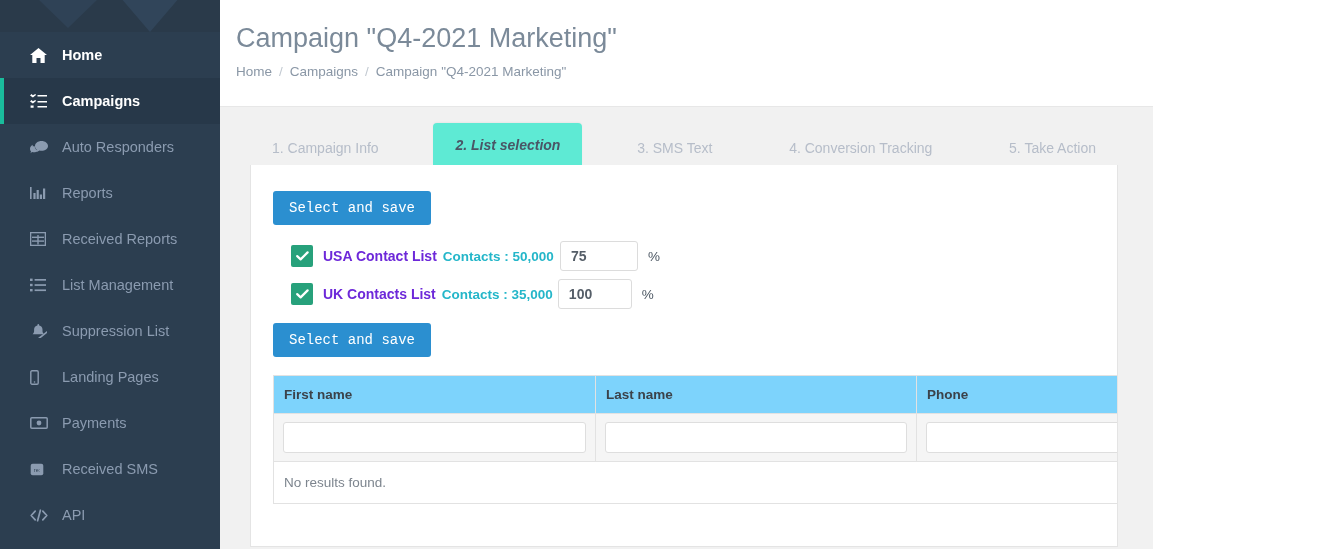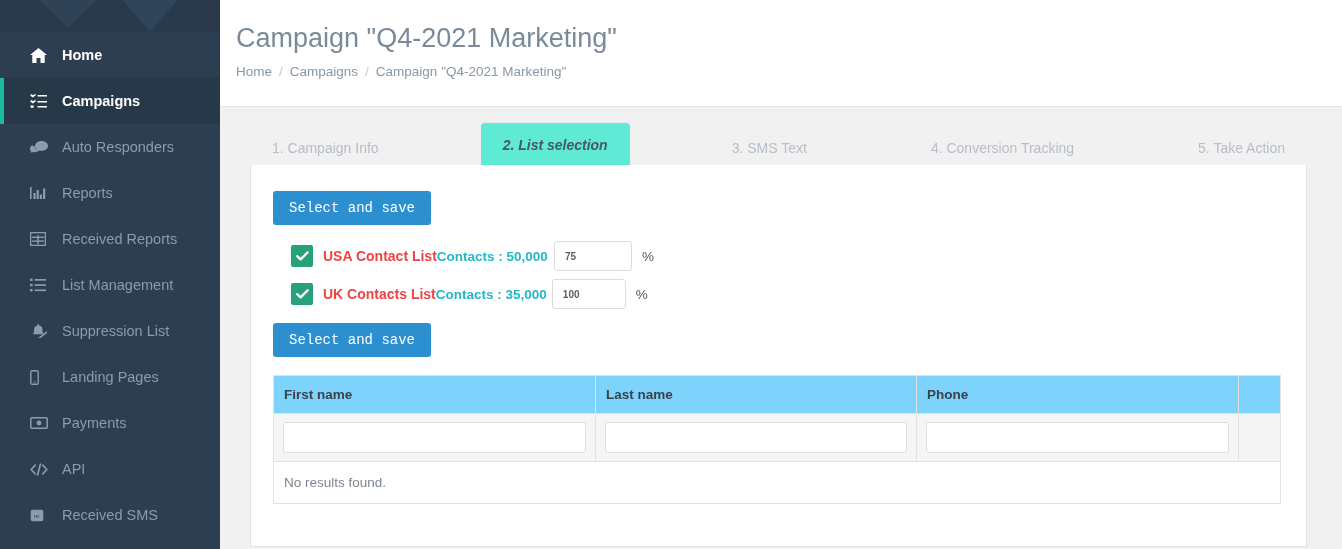--- a/index.html
+++ b/index.html
@@ -4,21 +4,21 @@
 <style>
   * { box-sizing: border-box; }
   html, body {
     margin: 0; padding: 0;
     width: 1342px; height: 549px;
     overflow: hidden;
     font-family: "Liberation Sans", sans-serif;
     background: #ffffff;
   }
 
-  .app { display: flex; width: 1342px; height: 549px; }
+  .app { display: flex; width: 1153px; height: 549px; }
 
   
   .sidebar {
     width: 220px;
     min-width: 220px;
     height: 549px;
     background: #2c3e50;
     position: relative;
     overflow: hidden;
   }
@@ -184,34 +184,35 @@
     display: inline-flex;
     align-items: center;
     justify-content: center;
     margin-right: 10px;
     cursor: pointer;
   }
   .cb svg { display: block; }
   .list-name {
     font-size: 14px;
     font-weight: bold;
-    color: #ef4444;
+    color: #6d28d9;
+    margin-right: 6px;
     white-space: nowrap;
   }
   .list-count {
     font-size: 13.5px;
     font-weight: bold;
     color: #24b6c9;
     white-space: nowrap;
   }
   .pct-input {
     border: 1px solid #dcdcdc;
     border-radius: 3px;
     height: 30px;
-    font-size: 10px;
+    font-size: 14px;
     font-weight: bold;
     color: #555e68;
     font-family: "Liberation Sans", sans-serif;
     padding: 0 10px;
     outline: none;
     background: #fff;
   }
   .pct-sign {
     font-size: 13.5px;
     color: #4c5763;
@@ -366,35 +367,35 @@
           <svg width="18" height="12" viewBox="0 0 18 12">
             <rect x="0.8" y="0.8" width="16.4" height="10.4" rx="1" fill="none" stroke="#8b9bb0" stroke-width="1.5"></rect>
             <circle cx="9" cy="6" r="2.4" fill="#8b9bb0"></circle>
           </svg>
         </span>
         <span class="nav-label">Payments</span>
       </li>
 
       <li class="nav-item">
         <span class="nav-icon">
-          <svg width="18" height="13" viewBox="0 0 18 13">
-            <path fill="none" stroke="#8b9bb0" stroke-width="1.7" stroke-linecap="round" stroke-linejoin="round" d="M5.2 2.2L1.2 6.5l4 4.3M12.8 2.2l4 4.3-4 4.3M10.4 1.2L7.6 11.8"></path>
-          </svg>
-        </span>
-        <span class="nav-label">API</span>
-      </li>
-
-      <li class="nav-item">
-        <span class="nav-icon">
           <svg width="14" height="13" viewBox="0 0 14 13">
             <rect x="0.7" y="0.7" width="12.6" height="11.6" rx="2" fill="#8b9bb0"></rect>
             <text x="7" y="8.6" font-family="Liberation Sans, sans-serif" font-size="5.4" fill="#2c3e50" text-anchor="middle">re:</text>
           </svg>
         </span>
         <span class="nav-label">Received SMS</span>
+      </li>
+
+      <li class="nav-item">
+        <span class="nav-icon">
+          <svg width="18" height="13" viewBox="0 0 18 13">
+            <path fill="none" stroke="#8b9bb0" stroke-width="1.7" stroke-linecap="round" stroke-linejoin="round" d="M5.2 2.2L1.2 6.5l4 4.3M12.8 2.2l4 4.3-4 4.3M10.4 1.2L7.6 11.8"></path>
+          </svg>
+        </span>
+        <span class="nav-label">API</span>
       </li>
 
     </ul>
   </aside>
 
   <section class="main">
 
     <div class="page-header">
       <h1 class="page-title">Campaign "Q4-2021 Marketing"</h1>
       <nav class="breadcrumb">

